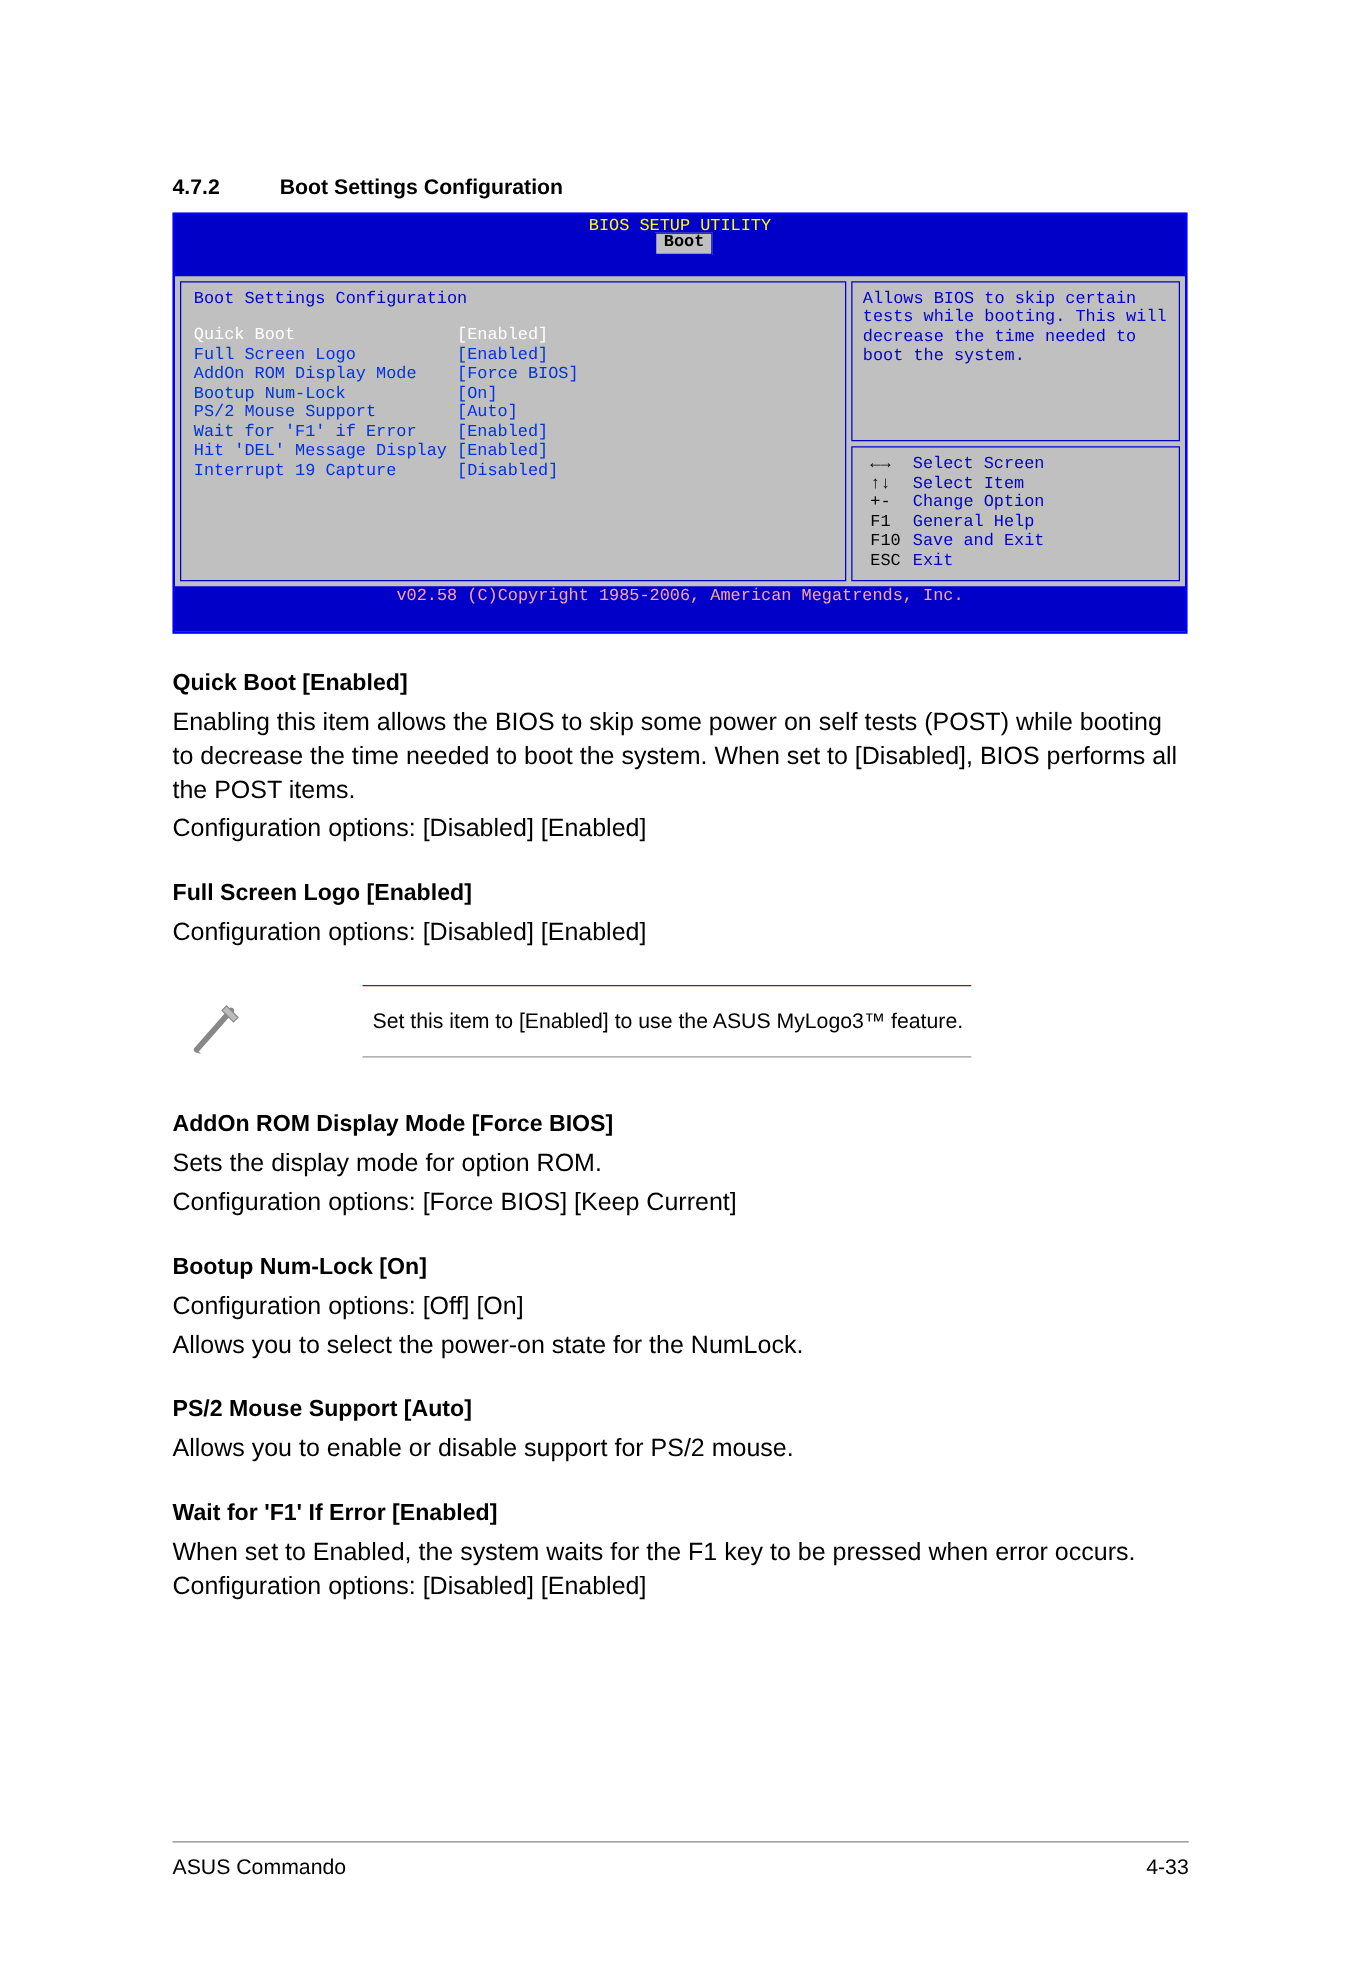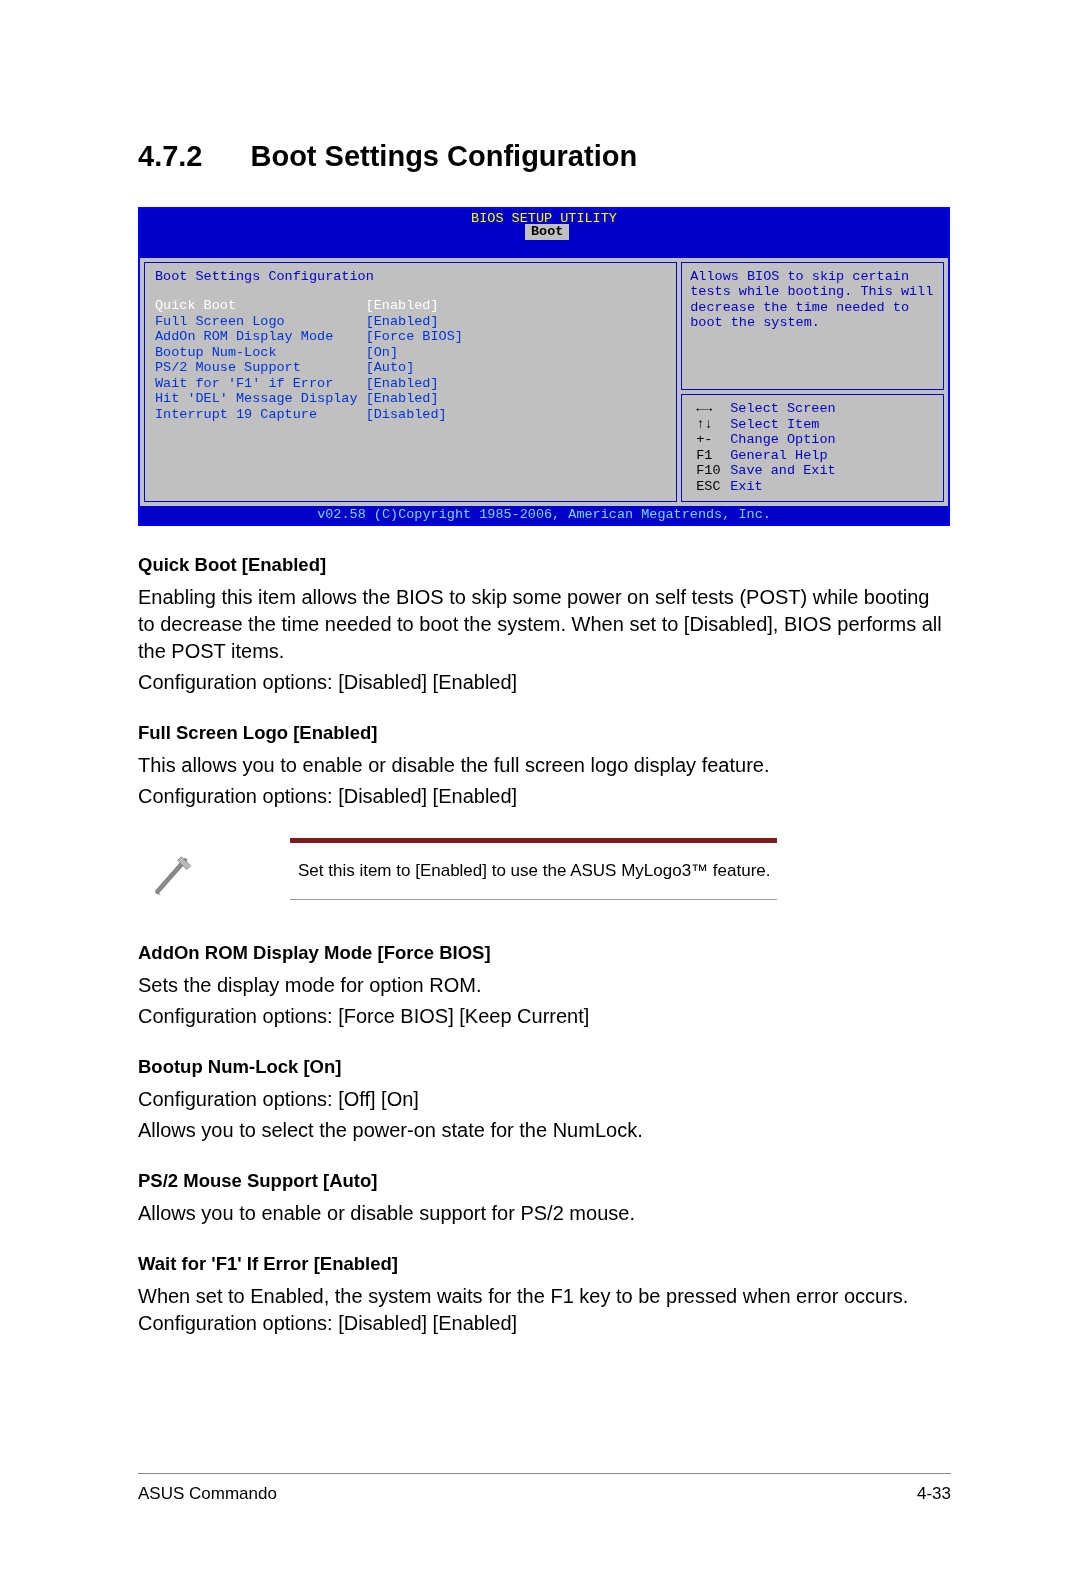--- a/index.html
+++ b/index.html
@@ -9,23 +9,23 @@
     font-size: 18px;
     color: #000;
     width: 1080px;
     height: 1590px;
     position: relative;
   }
   .page {
     padding: 140px 130px 0 138px;
   }
   .section-heading {
-    font-size: 29px;
+    font-size: 17px;
     font-weight: bold;
-    margin-bottom: 34px;
+    margin-bottom: 10px;
   }
   .section-heading .num { display:inline-block; margin-right: 48px; }
 
   
   .bios {
     font-family: "Courier New", monospace;
     font-size: 13.5px;
     line-height: 1.15;
     border: 2px solid #0000ff;
     background: #c0c0c0;
@@ -80,41 +80,41 @@
   }
   .bios-keys {
     border:1px solid #0000c8;
     padding:6px 8px 6px 14px;
     color:#0000c8;
   }
   .bios-keys .krow { white-space:pre; }
   .bios-keys .key { color:#000; display:inline-block; width:34px; }
   .bios-bottom {
     background:#0000c8;
-    color:#7dd3fc;
+    color:#fca5a5;
     text-align:center;
-    padding:1px 0 2px 0;
+    padding:1px 0 20px 0;
   }
 
   .item-heading {
     font-weight:bold;
     font-size:18.5px;
     margin: 2px 0 8px 0;
   }
   p.body {
     font-size:20px;
     line-height:1.35;
     margin-bottom: 4px;
   }
   .block { margin-bottom: 26px; }
 
   .note {
     display:flex;
     align-items:center;
-    border-top:5px solid #7f1d1d;
+    border-top:1px solid #7f1d1d;
     border-bottom:1px solid #999;
     margin: 2px 0 20px 82px;
     padding: 18px 0;
   }
   .note-wrap { display:flex; align-items:center; margin-bottom:22px;}
   .note-icon {
     width:70px;
     flex:0 0 70px;
     text-align:center;
   }
@@ -177,21 +177,20 @@
   </div>
 
   <div id="items-1">
       <div class="block">
         <div class="item-heading">Quick Boot [Enabled]</div>
         <p class="body">Enabling this item allows the BIOS to skip some power on self tests (POST) while booting to decrease the time needed to boot the system. When set to [Disabled], BIOS performs all the POST items.</p>
         <p class="body">Configuration options: [Disabled] [Enabled]</p>
       </div>
       <div class="block">
         <div class="item-heading">Full Screen Logo [Enabled]</div>
-        <p class="body">This allows you to enable or disable the full screen logo display feature.</p>
         <p class="body">Configuration options: [Disabled] [Enabled]</p>
       </div>
     </div>
 
   <div class="note-wrap">
     <div class="note-icon">
       <svg viewBox="0 0 50 50">
           <path d="M8 42 L38 8" stroke="#888" stroke-width="5" stroke-linecap="round" fill="none"></path>
           <path d="M34 4 L44 14 L40 18 L30 8 Z" fill="#bbb" stroke="#888" stroke-width="1"></path>
           <path d="M6 44 L8 42 L12 46 Z" fill="#888"></path>

